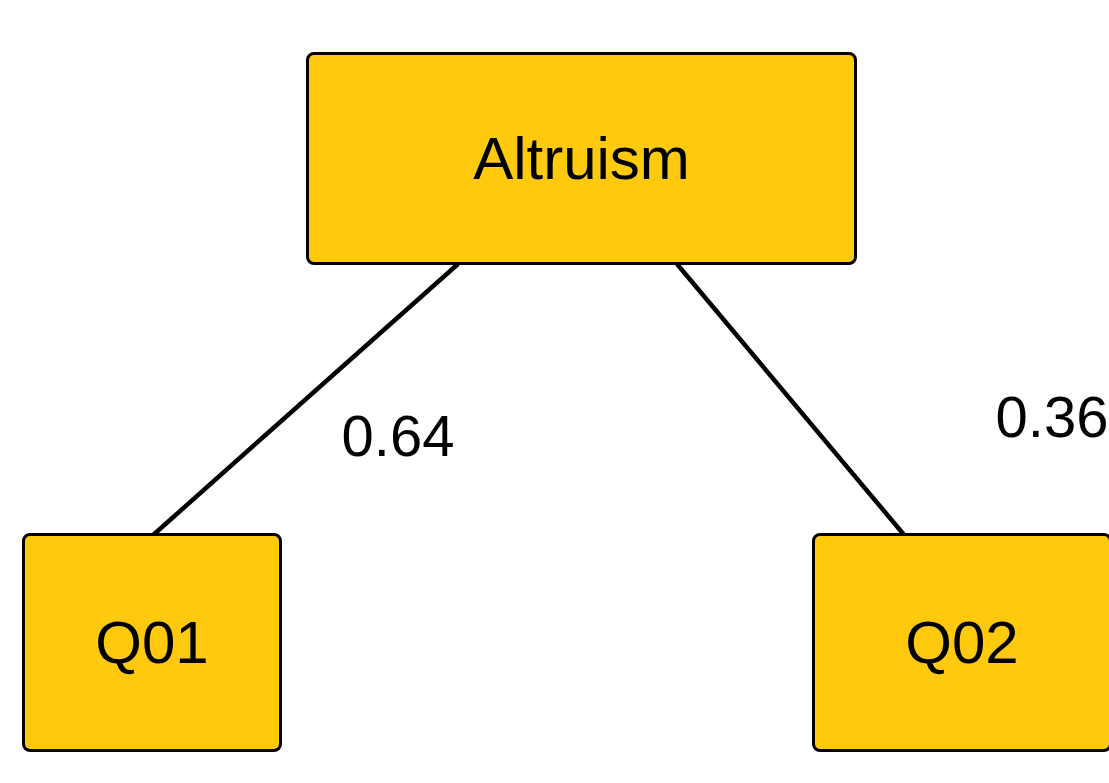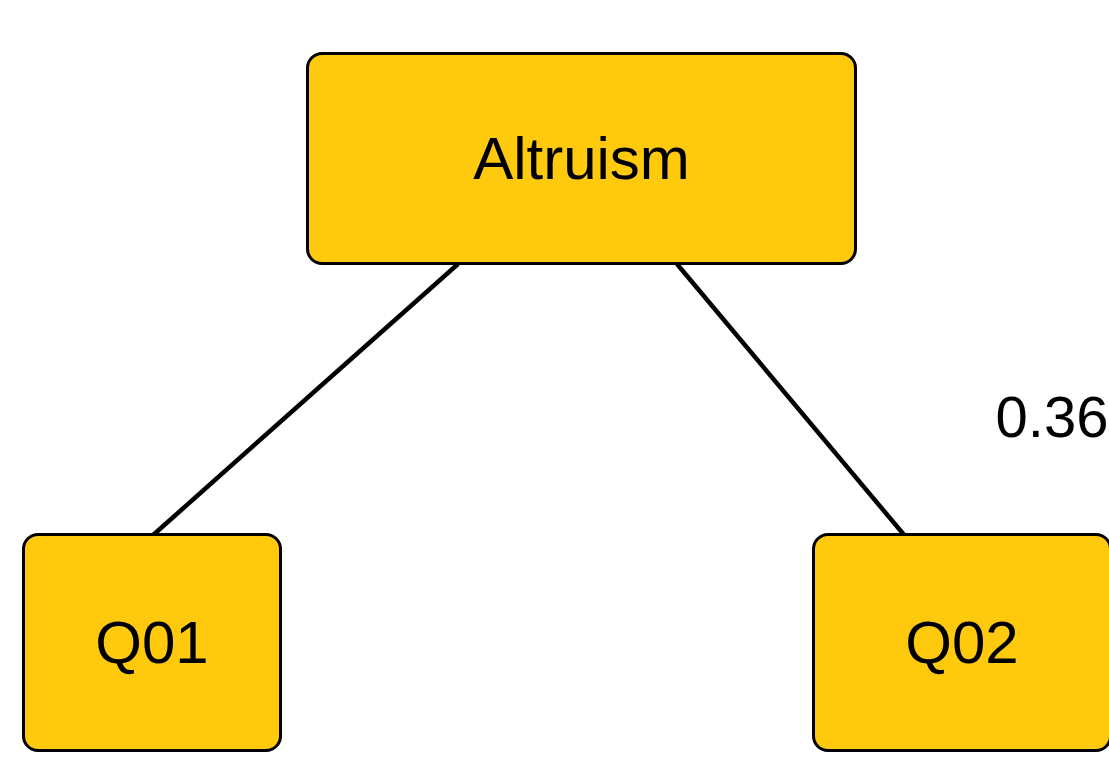--- a/index.html
+++ b/index.html
@@ -27,21 +27,21 @@
   }
   line.edge {
     stroke: var(--edge, #000000);
     stroke-width: 4.5px;
   }
   .node {
     position: absolute;
     box-sizing: border-box;
     background: var(--node-fill, #FFC90E);
     border: 3px solid var(--node-border, #000000);
-    border-radius: 16px;
+    border-radius: 8px;
     display: flex;
     align-items: center;
     justify-content: center;
     font-size: 60px;
     line-height: 1;
     color: var(--text, #000000);
   }
   .node-altruism { left: 306px; top: 52px;  width: 551px; height: 213px; }
   .node-q01      { left: 22px;  top: 533px; width: 260px; height: 219px; }
   .node-q02      { left: 812px; top: 533px; width: 300px; height: 219px; }
@@ -71,16 +71,17 @@
   </div>
 
   <div class="node node-q01">
     <span>Q01</span>
   </div>
 
   <div class="node node-q02">
     <span>Q02</span>
   </div>
 
+  <div class="edge-label edge-label-1">0.64</div>
 
   <div class="edge-label edge-label-2">0.36</div>
 
 </div>
 
 </body></html>

